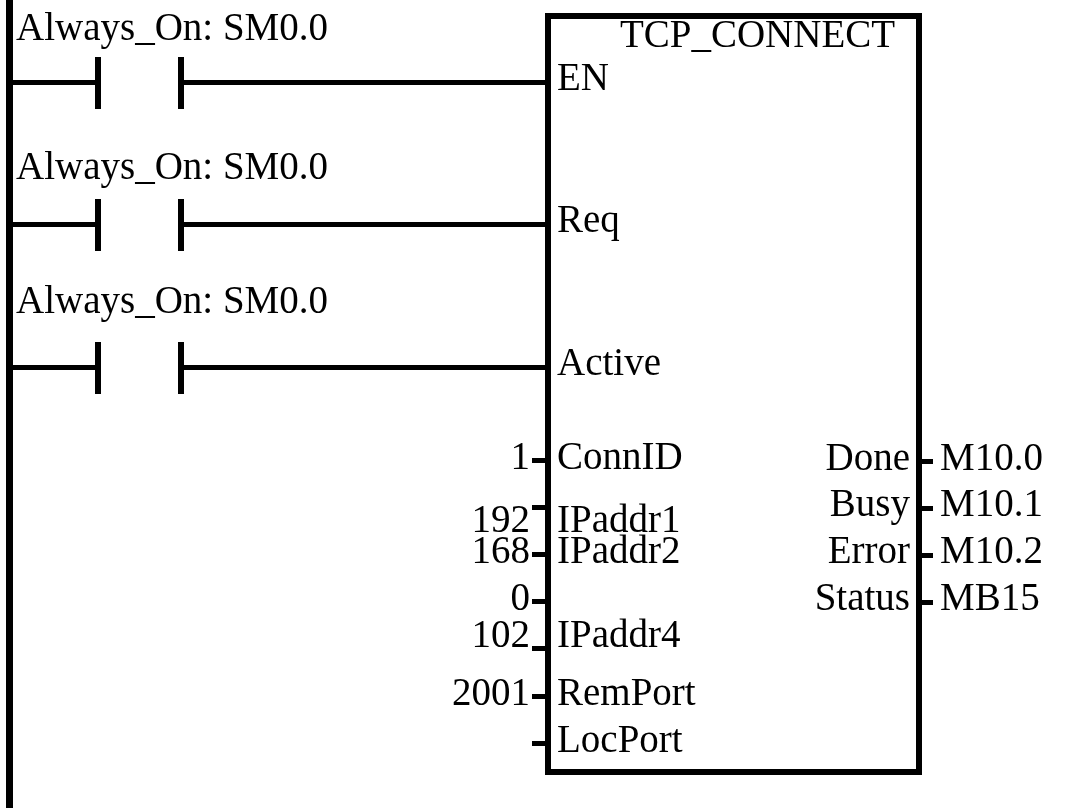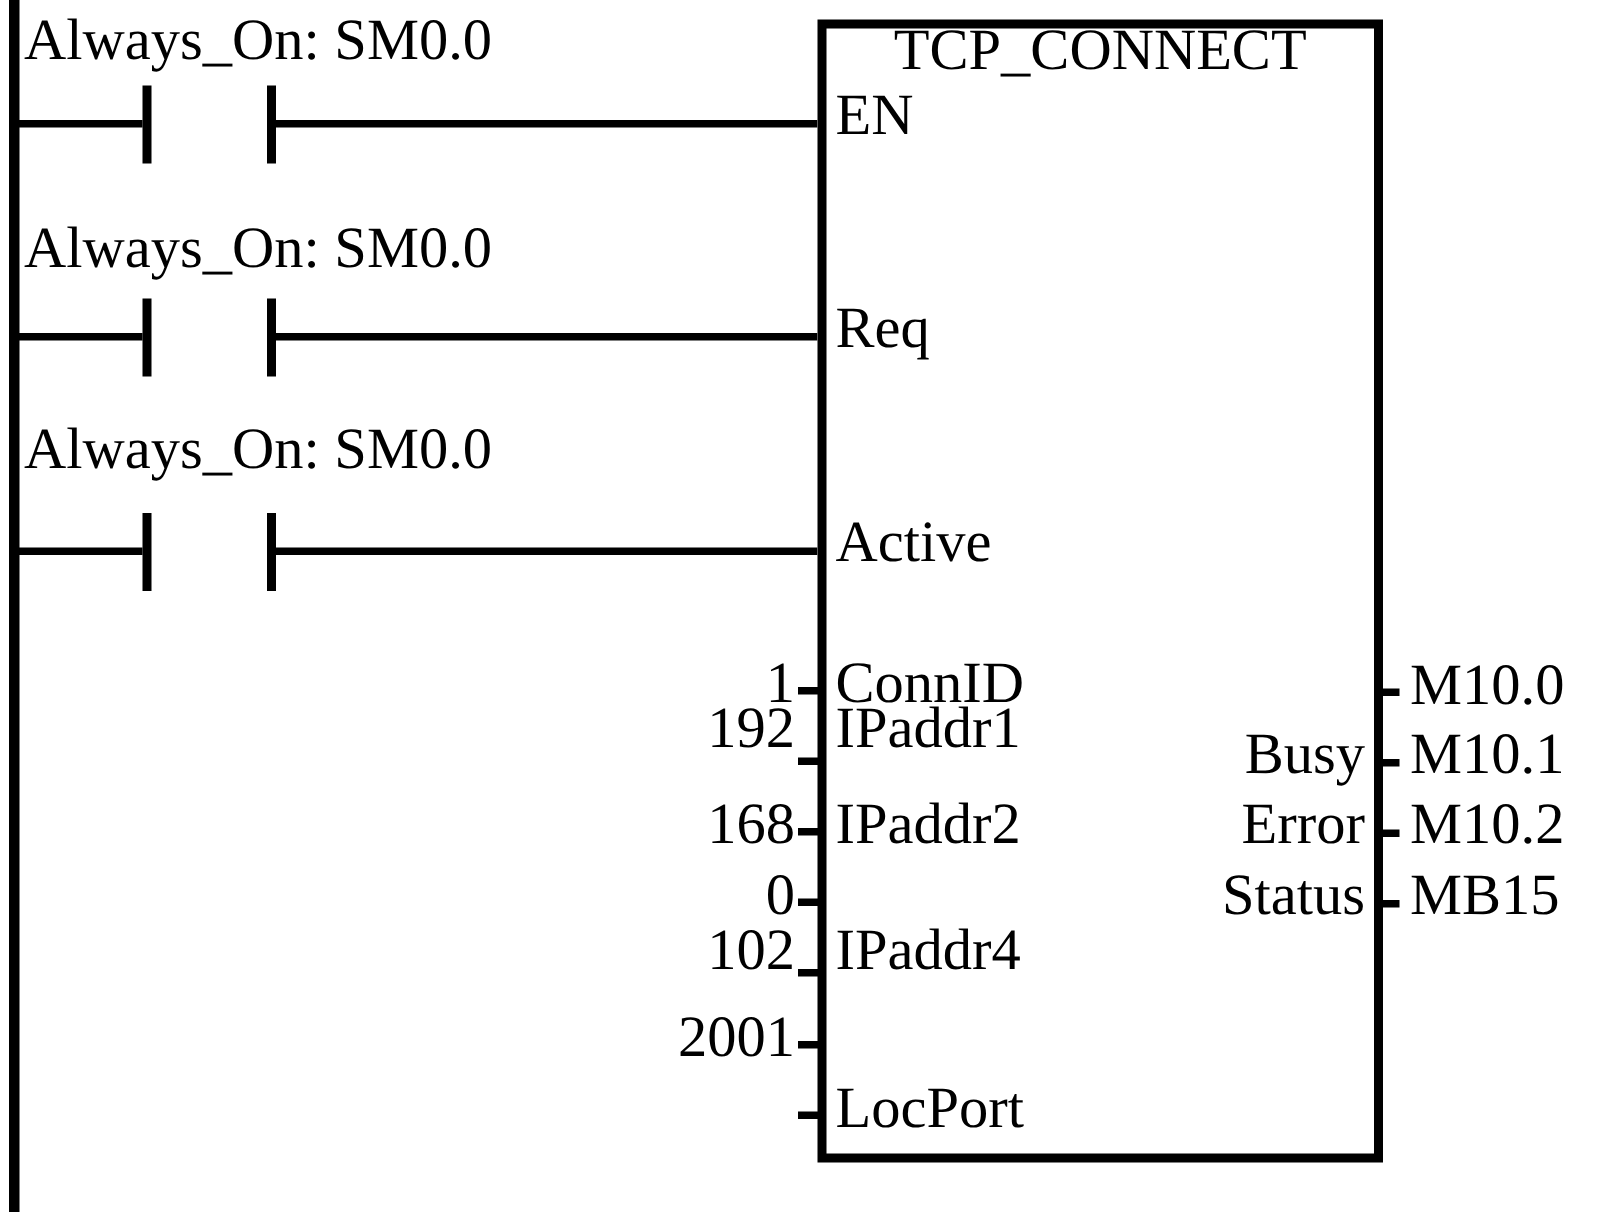--- a/index.html
+++ b/index.html
@@ -11,21 +11,21 @@
     overflow: hidden;
     font-family: "Liberation Serif", serif;
   }
   .t {
     position: absolute;
     font-size: 39px;
     line-height: 1;
     color: #000000;
     white-space: nowrap;
   }
-  .center { text-align: center; }
+  .center { text-align: center; padding-left: 24px; }
   .wire  { position: absolute; height: 5px; background: #000000; }
   .rail  { position: absolute; left: 6px; top: 0; width: 7px; height: 808px; background: #000000; }
   .vbar  { position: absolute; width: 6px; height: 52px; background: #000000; }
   .tick  { position: absolute; width: 17px; height: 5px; background: #000000; }
   .block {
     position: absolute;
     left: 545px; top: 13px;
     width: 377px; height: 762px;
     border: 6px solid #000000;
     box-sizing: border-box;
@@ -50,21 +50,21 @@
   .r3-wireB { left: 184px; top: 365px; width: 361px; }
   .r3-bar   { top: 342px; }
   
   .blk-title { left: 551px; top: 14px; width: 365px; }
   
   .pin-l { left: 557px; }
   .p-en      { top: 57px; }
   .p-req     { top: 199px; }
   .p-active  { top: 342px; }
   .p-connid  { top: 436px; }
-  .p-ipaddr1 { top: 466px; }
+  .p-ipaddr1 { top: 499px; }
   .p-ipaddr2 { top: 530px; }
   .p-ipaddr3 { top: 577px; }
   .p-ipaddr4 { top: 596px; margin-top: 18px; }
   .p-remport { top: 672px; }
   .p-locport { top: 719px; }
   
   .val { left: 330px; width: 200px; text-align: right; }
   
   .tick-in { left: 532px; }
   .ti-1 { top: 458px; } .ti-2 { top: 505px; } .ti-3 { top: 552px; }
@@ -116,37 +116,39 @@
   <div class="block"></div>
   <div class="t blk-title center">TCP_CONNECT</div>
 
   <div class="t pin-l p-en">EN</div>
   <div class="t pin-l p-req">Req</div>
   <div class="t pin-l p-active">Active</div>
   <div class="t pin-l p-connid">ConnID</div>
   <div class="t pin-l p-ipaddr1">IPaddr1</div>
   <div class="t pin-l p-ipaddr2">IPaddr2</div>
   <div class="t pin-l p-ipaddr4">IPaddr4</div>
+  <div class="t pin-l p-remport">RemPort</div>
   <div class="t pin-l p-locport">LocPort</div>
 
   <div class="t val p-connid">1</div>
   <div class="t val p-ipaddr1">192</div>
   <div class="t val p-ipaddr2">168</div>
   <div class="t val p-ipaddr3">0</div>
   <div class="t val p-ipaddr4">102</div>
   <div class="t val p-remport">2001</div>
 
   <div class="tick tick-in ti-1"></div>
   <div class="tick tick-in ti-2"></div>
   <div class="tick tick-in ti-3"></div>
   <div class="tick tick-in ti-4"></div>
   <div class="tick tick-in ti-5"></div>
   <div class="tick tick-in ti-6"></div>
   <div class="tick tick-in ti-7"></div>
 
+  <div class="t pin-r o-done">Done</div>
   <div class="t pin-r o-error">Error</div>
   <div class="t pin-r o-busy">Busy</div>
   <div class="t pin-r o-status">Status</div>
 
   <div class="tick tick-out to-1"></div>
   <div class="tick tick-out to-2"></div>
   <div class="tick tick-out to-3"></div>
   <div class="tick tick-out to-4"></div>
 
   <div class="t opnd o-done">M10.0</div>

